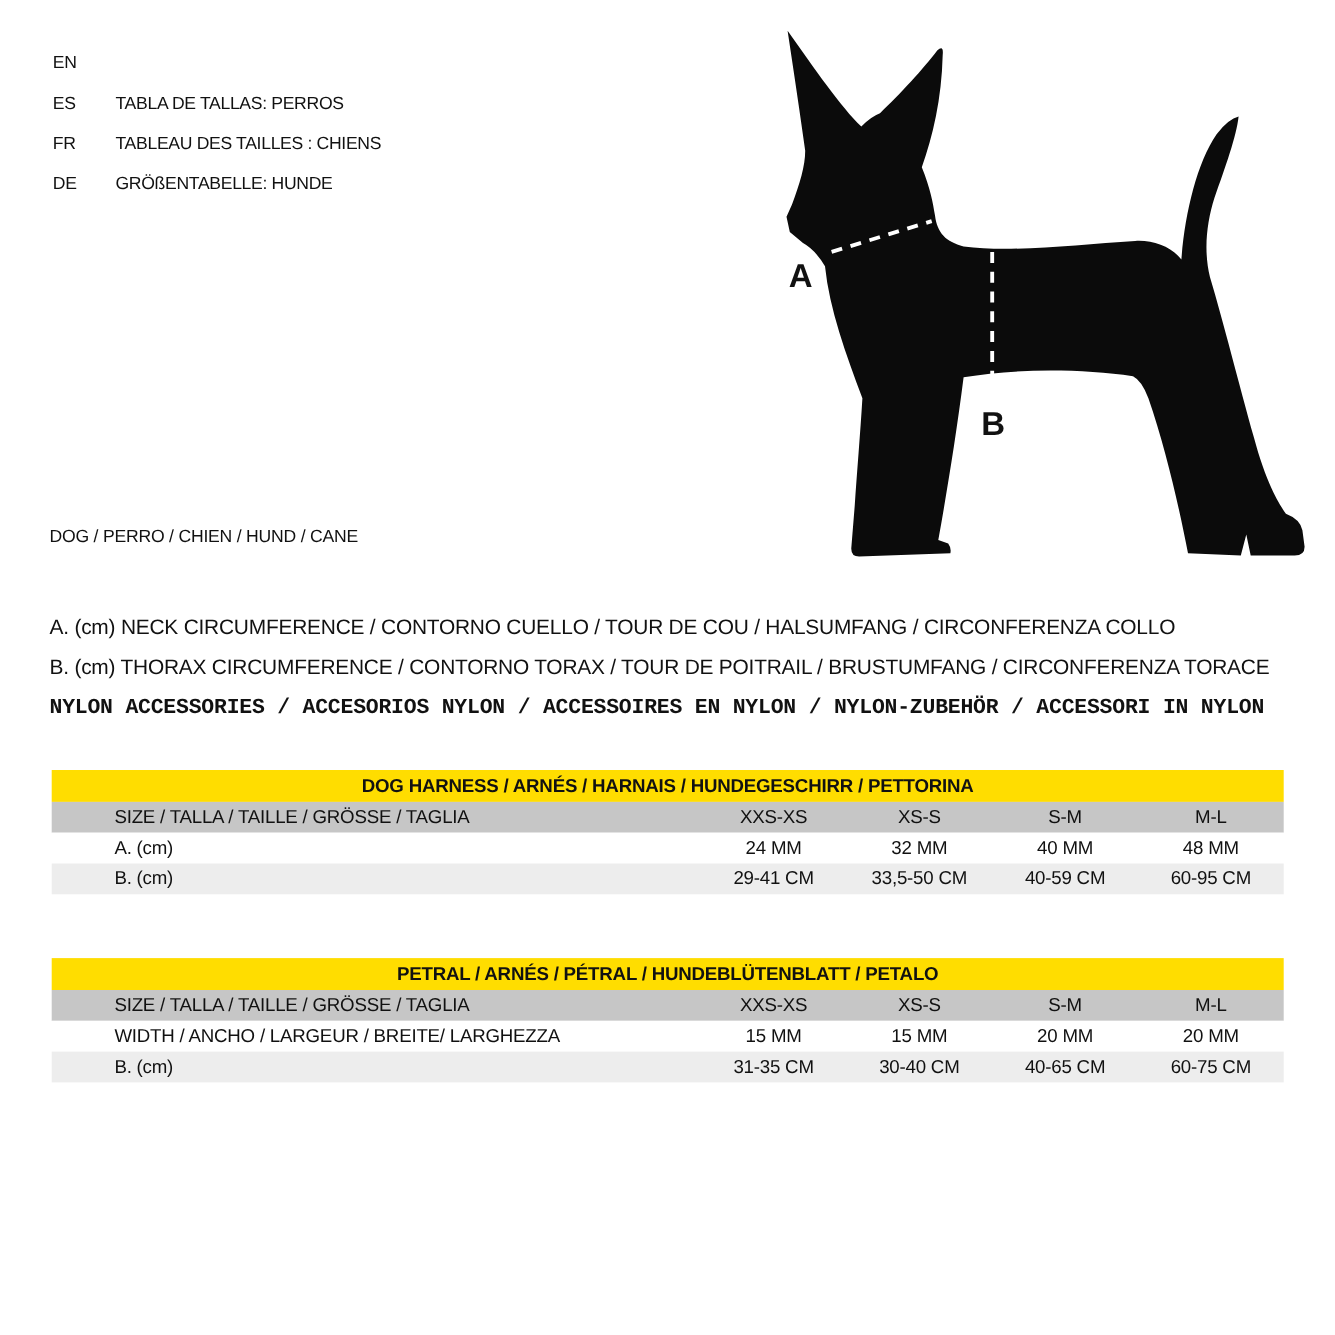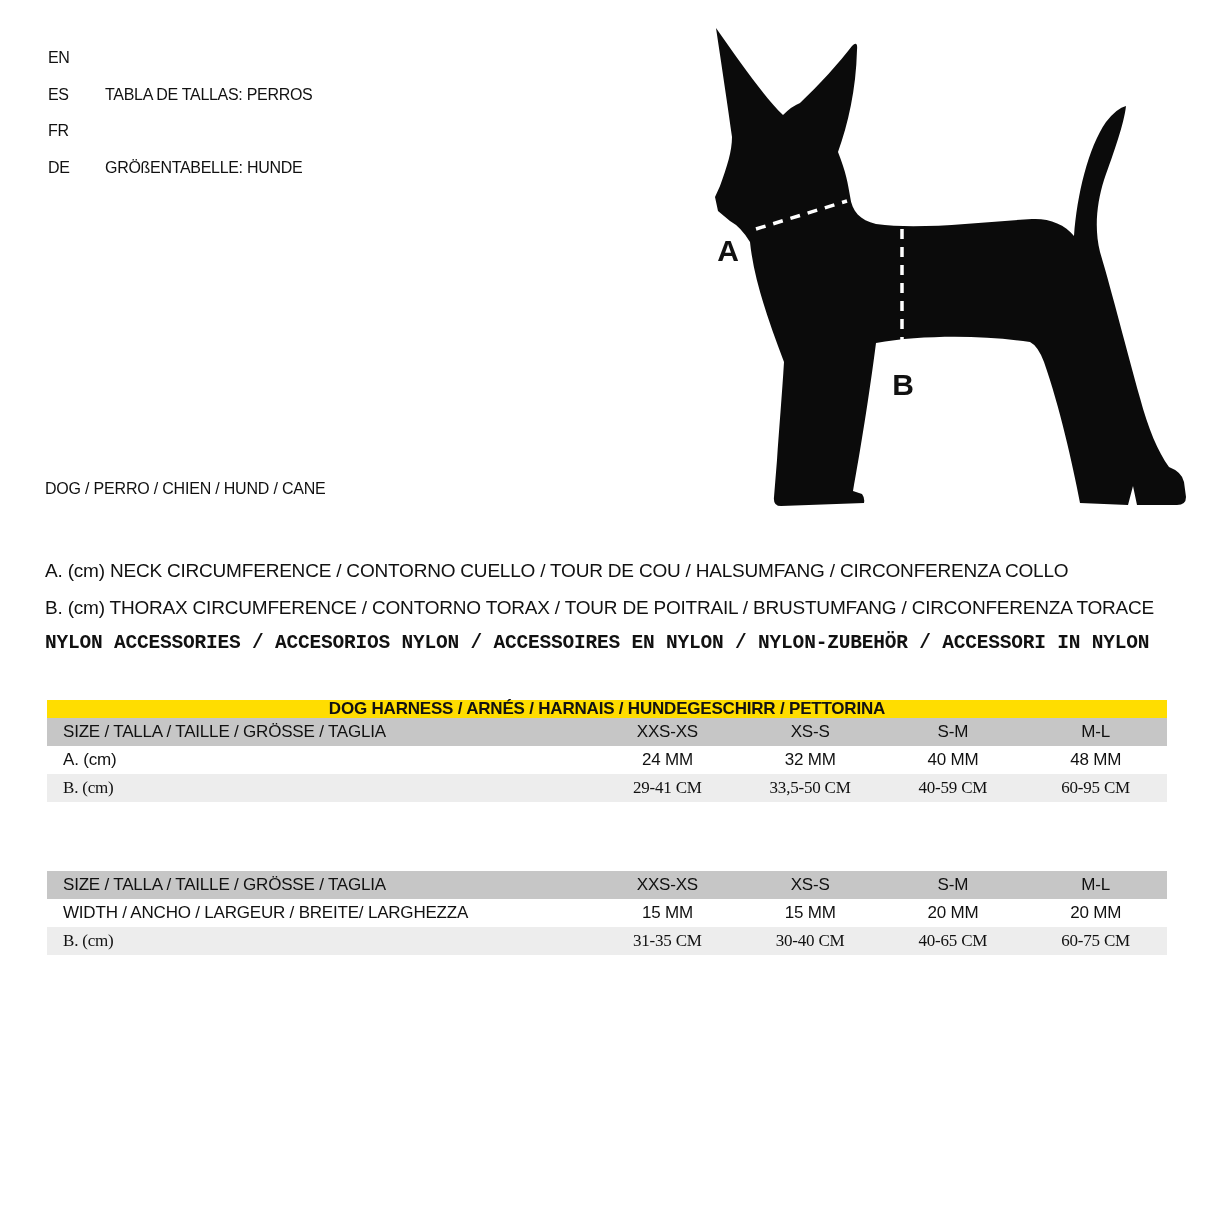--- a/index.html
+++ b/index.html
@@ -23,48 +23,49 @@
   .caption{position:absolute;left:45px;top:480px;font-size:16px;letter-spacing:-0.2px;white-space:nowrap;}
   .note{position:absolute;left:45px;font-size:19px;letter-spacing:-0.2px;white-space:nowrap;}
   .note-a{top:560px;}
   .note-b{top:597px;}
   .category{position:absolute;left:45px;top:632px;font-size:19.5px;font-weight:700;letter-spacing:-0.2px;white-space:nowrap;font-family:Liberation Mono, monospace;}
   
   .size-table{position:absolute;left:47px;width:1120px;}
   .table-1{top:700px;}
   .table-2{top:871px;}
   .tbl-header{
-    height:18px;background:var(--accent-yellow);
+    height:29px;background:var(--accent-yellow);
     display:flex;align-items:center;justify-content:center;
     font-size:17px;font-weight:700;letter-spacing:-0.2px;white-space:nowrap;
   }
-  .tbl-row{height:28px;display:flex;align-items:center;font-size:17px;letter-spacing:-0.2px;}
+  .tbl-row{height:28px;display:flex;align-items:center;font-size:17px;letter-spacing:-0.2px;padding-left:41px;}
   .size-row{background:var(--header-gray);}
   .row-white{background:#ffffff;}
-  .row-light{background:var(--row-gray);font-family:Liberation Serif, serif;}
+  .row-light{background:var(--row-gray);}
   .cell-label{flex:0 0 549px;padding-left:16px;box-sizing:border-box;white-space:nowrap;}
   .cell-val{flex:1;text-align:center;white-space:nowrap;}
   
   .svg-label{font-family:"Liberation Sans", sans-serif;font-weight:700;font-size:30px;fill:#111111;}
 </style>
 </head>
 <body>
 
 <div class="stage">
 
   <div class="lang-block">
     <div class="lang-row">
       <span class="lang-code">EN</span>
     </div>
     <div class="lang-row">
       <span class="lang-code">ES</span>
       <span class="lang-label">TABLA DE TALLAS: PERROS</span>
     </div>
     <div class="lang-row">
       <span class="lang-code">FR</span>
+      <span class="lang-label">TABLEAU DES TAILLES : CHIENS</span>
     </div>
     <div class="lang-row">
       <span class="lang-code">DE</span>
       <span class="lang-label">GRÖßENTABELLE: HUNDE</span>
     </div>
   </div>
 
   <svg class="dog-figure" viewBox="0 0 534 534" xmlns="http://www.w3.org/2000/svg">
     <path fill="#0B0B0B" d="
       M 36 28
@@ -138,20 +139,21 @@
     <div class="tbl-row row-light">
       <div class="cell-label">B. (cm)</div>
       <div class="cell-val">29-41 CM</div>
       <div class="cell-val">33,5-50 CM</div>
       <div class="cell-val">40-59 CM</div>
       <div class="cell-val">60-95 CM</div>
     </div>
   </section>
 
   <section class="size-table table-2">
+    <div class="tbl-header">PETRAL / ARNÉS / PÉTRAL / HUNDEBLÜTENBLATT / PETALO</div>
     <div class="tbl-row size-row">
       <div class="cell-label">SIZE / TALLA / TAILLE / GRÖSSE / TAGLIA</div>
       <div class="cell-val">XXS-XS</div>
       <div class="cell-val">XS-S</div>
       <div class="cell-val">S-M</div>
       <div class="cell-val">M-L</div>
     </div>
     <div class="tbl-row row-white">
       <div class="cell-label">WIDTH / ANCHO / LARGEUR / BREITE/ LARGHEZZA</div>
       <div class="cell-val">15 MM</div>

